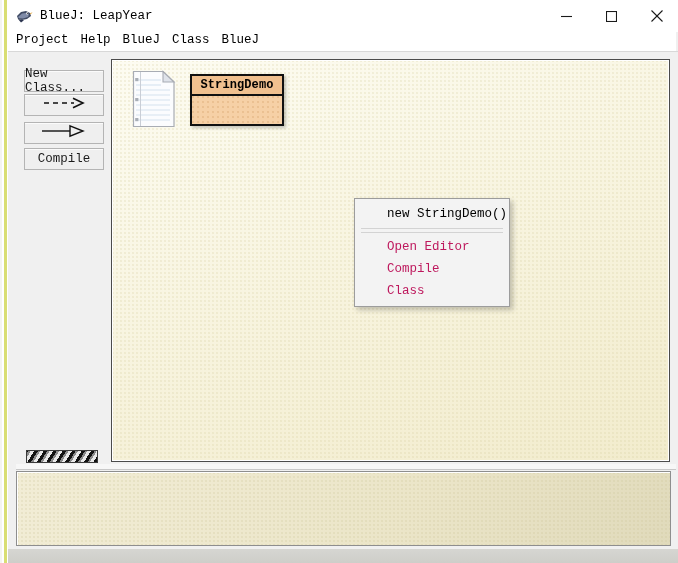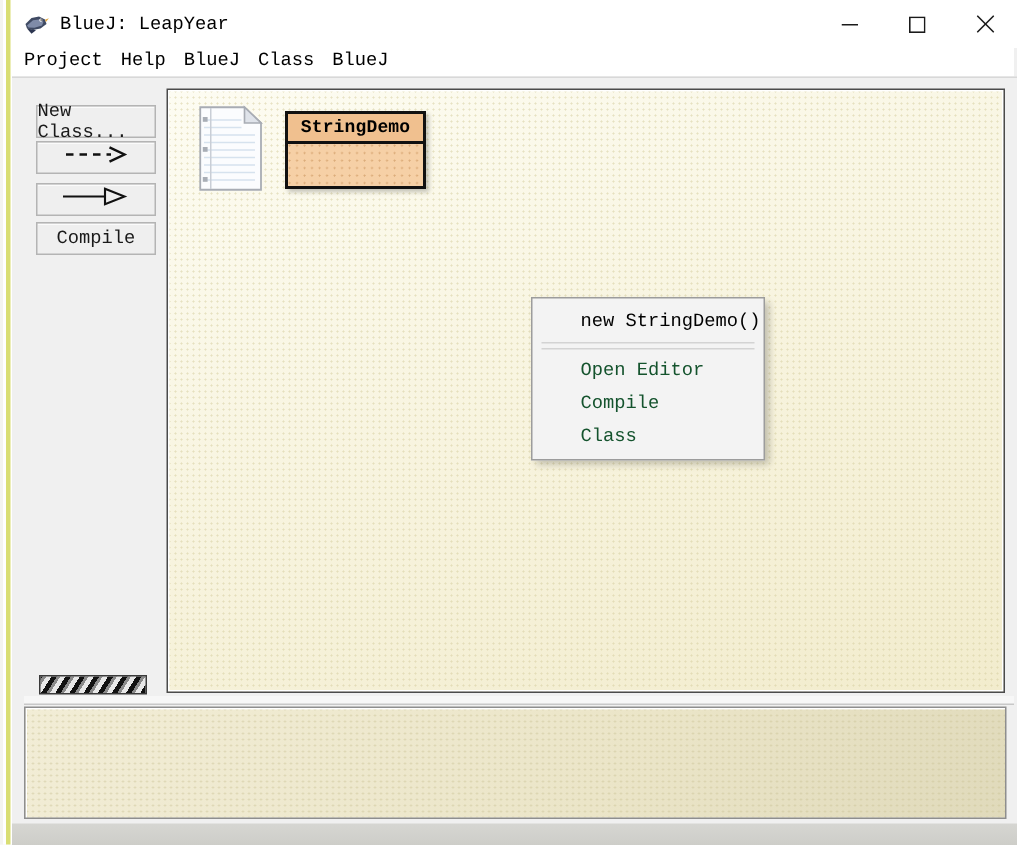--- a/index.html
+++ b/index.html
@@ -220,21 +220,21 @@
   .ctx-item {
     height: 22px;
     display: flex;
     align-items: center;
     padding-left: 32px;
     font-size: 12.5px;
     color: #000000;
     white-space: nowrap;
     box-sizing: border-box;
   }
-  .ctx-item.red { color: #14532d; text-align: center; }
+  .ctx-item.red { color: #be185d; text-align: center; }
   .ctx-item.selected {
     background: #86c5ef;
     color: #000000;
   }
   .ctx-sep {
     height: 1px;
     background: #d3d3d3;
     margin: 3px 6px 3px 6px;
   }
 

